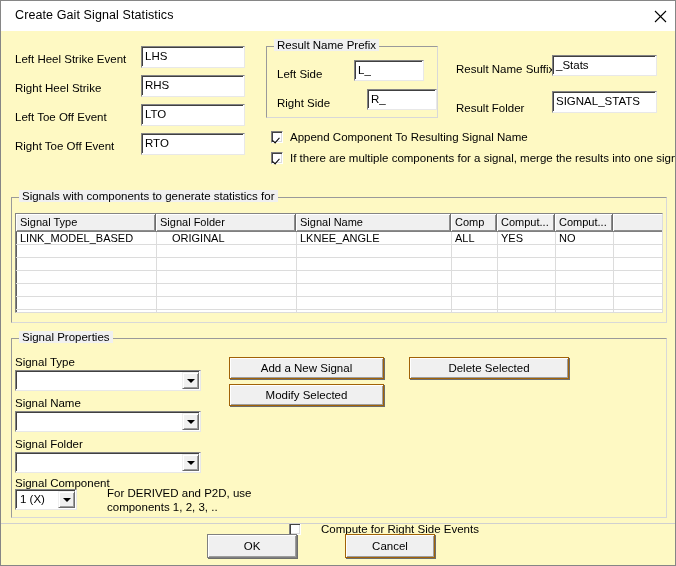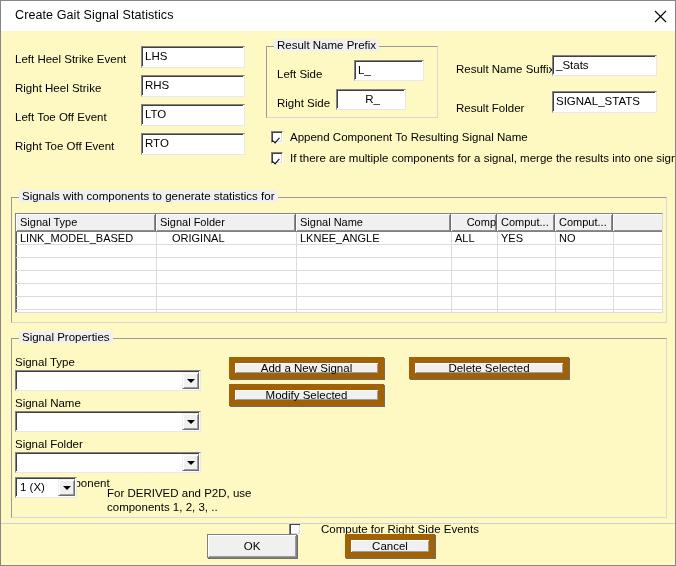--- a/index.html
+++ b/index.html
@@ -103,21 +103,21 @@
   }
   .chk .ctext {
     font-size: 11.5px; color: #000;
     margin-left: 7px;
     white-space: nowrap;
     line-height: 14px;
   }
   .btn {
     position: absolute;
     background: #f0f0f0;
-    border: 6px solid #a16207;
+    border: 1px solid #a16207;
     box-shadow: inset 1px 1px 0 #ffffff, inset -1px -1px 0 #9d9d9d,
                 1px 1px 0 #6d6d6d;
     display: flex; align-items: center; justify-content: center;
     font-size: 11.5px; color: #000000;
     cursor: default;
     white-space: nowrap;
   }
   .btn.focus {
     border: 1px solid #808080;
     box-shadow: inset 1px 1px 0 #ffffff, inset -1px -1px 0 #9d9d9d,
@@ -243,21 +243,21 @@
   <div class="lbl" style="left:14px; top:138px;">Right Toe Off Event</div>
   <div class="tfield" style="left:140px; top:132px; width:104px; height:22px;">RTO</div>
 
   <div class="groupbox" style="left:265px; top:45px; width:172px; height:72px;">
     <div class="groupbox-title">Result Name Prefix</div>
   </div>
   <div class="lbl" style="left:276px; top:66px;">Left Side</div>
   <div class="tfield" style="left:353px; top:59px; width:70px; height:21px;">L_</div>
 
   <div class="lbl" style="left:276px; top:95px;">Right Side</div>
-  <div class="tfield" style="left:335px; top:88px; width:70px; height:21px;text-align:center;">R_</div>
+  <div class="tfield" style="left:366px; top:88px; width:70px; height:21px;">R_</div>
 
   <div class="lbl" style="left:455px; top:61px;">Result Name Suffix</div>
   <div class="tfield" style="left:551px; top:54px; width:105px; height:21px;">_Stats</div>
 
   <div class="lbl" style="left:455px; top:100px;">Result Folder</div>
   <div class="tfield" style="left:551px; top:90px; width:105px; height:22px;">SIGNAL_STATS</div>
 
   <div class="chk" style="left:270px; top:129px;">
     <span class="box checked"></span>
     <span class="ctext">Append Component To Resulting Signal Name</span>
@@ -269,21 +269,21 @@
 
   <div class="groupbox" style="left:10px; top:196px; width:656px; height:126px;">
     <div class="groupbox-title">Signals with components to generate statistics for</div>
   </div>
 
   <div id="tbl-wrap">
     <div id="tbl-head">
       <div class="hcell" style="left:0px;   width:140px;">Signal Type</div>
       <div class="hcell" style="left:140px; width:140px;">Signal Folder</div>
       <div class="hcell" style="left:280px; width:155px;">Signal Name</div>
-      <div class="hcell" style="left:435px; width:46px;text-align:right;">Comp</div>
+      <div class="hcell" style="left:435px; width:46px;">Comp</div>
       <div class="hcell" style="left:481px; width:58px;">Comput...</div>
       <div class="hcell" style="left:539px; width:58px;">Comput...</div>
       <div class="hcell" style="left:597px; width:51px; border-right:none;"></div>
     </div>
 
     <div class="vsep" style="left:140px;"></div>
     <div class="vsep" style="left:280px;"></div>
     <div class="vsep" style="left:435px;"></div>
     <div class="vsep" style="left:481px;"></div>
     <div class="vsep" style="left:539px;"></div>
@@ -327,21 +327,21 @@
 
   <div class="lbl" style="left:14px; top:436px;">Signal Folder</div>
   <div class="combo" style="left:14px; top:451px; width:186px; height:21px;">
     <span class="ctxt"></span>
     <span class="arrowbtn">
         <span class="arrow-down"></span>
       </span>
   </div>
 
   <div class="lbl" style="left:14px; top:475px;">Signal Component</div>
-  <div class="combo" style="left:14px; top:476px; width:62px; height:21px;text-align:center;">
+  <div class="combo" style="left:14px; top:488px; width:62px; height:21px;text-align:center;">
     <span class="ctxt">1 (X)</span>
     <span class="arrowbtn">
         <span class="arrow-down"></span>
       </span>
   </div>
 
   <div class="lbl" style="left:106px; top:485px;">For DERIVED and P2D, use</div>
   <div class="lbl" style="left:106px; top:499px;">components 1, 2, 3, ..</div>
 
   <div class="btn" style="left:228px; top:356px; width:155px; height:22px;">Add a New Signal</div>

